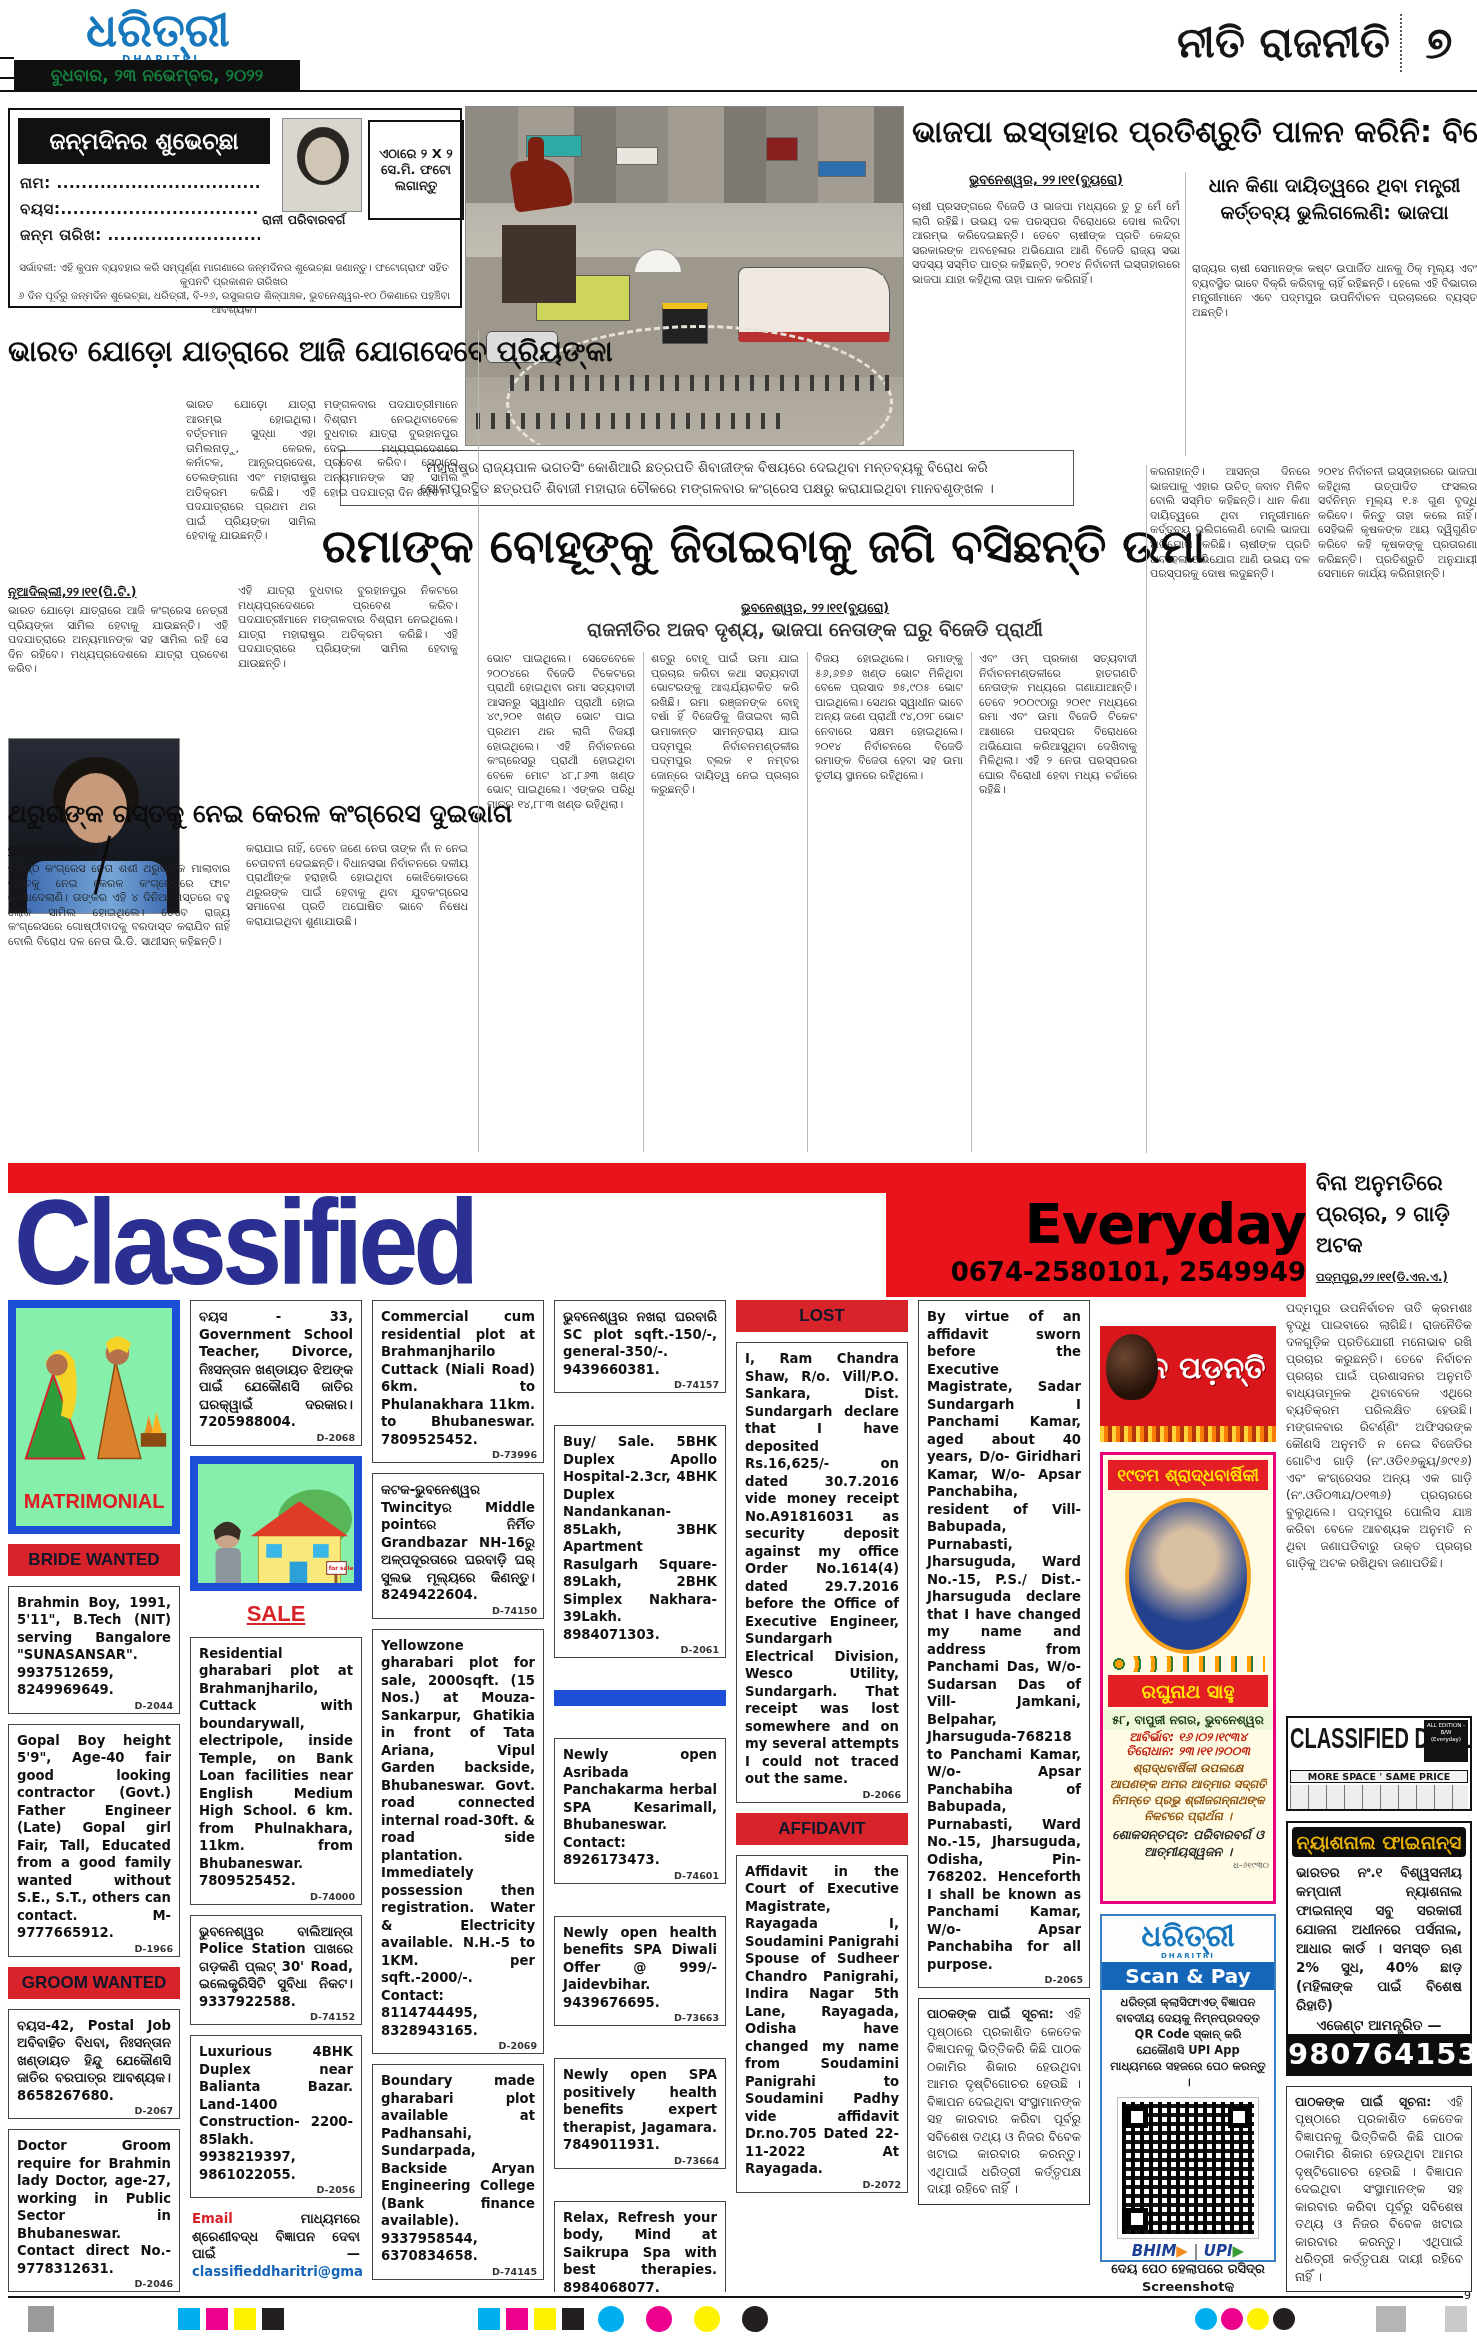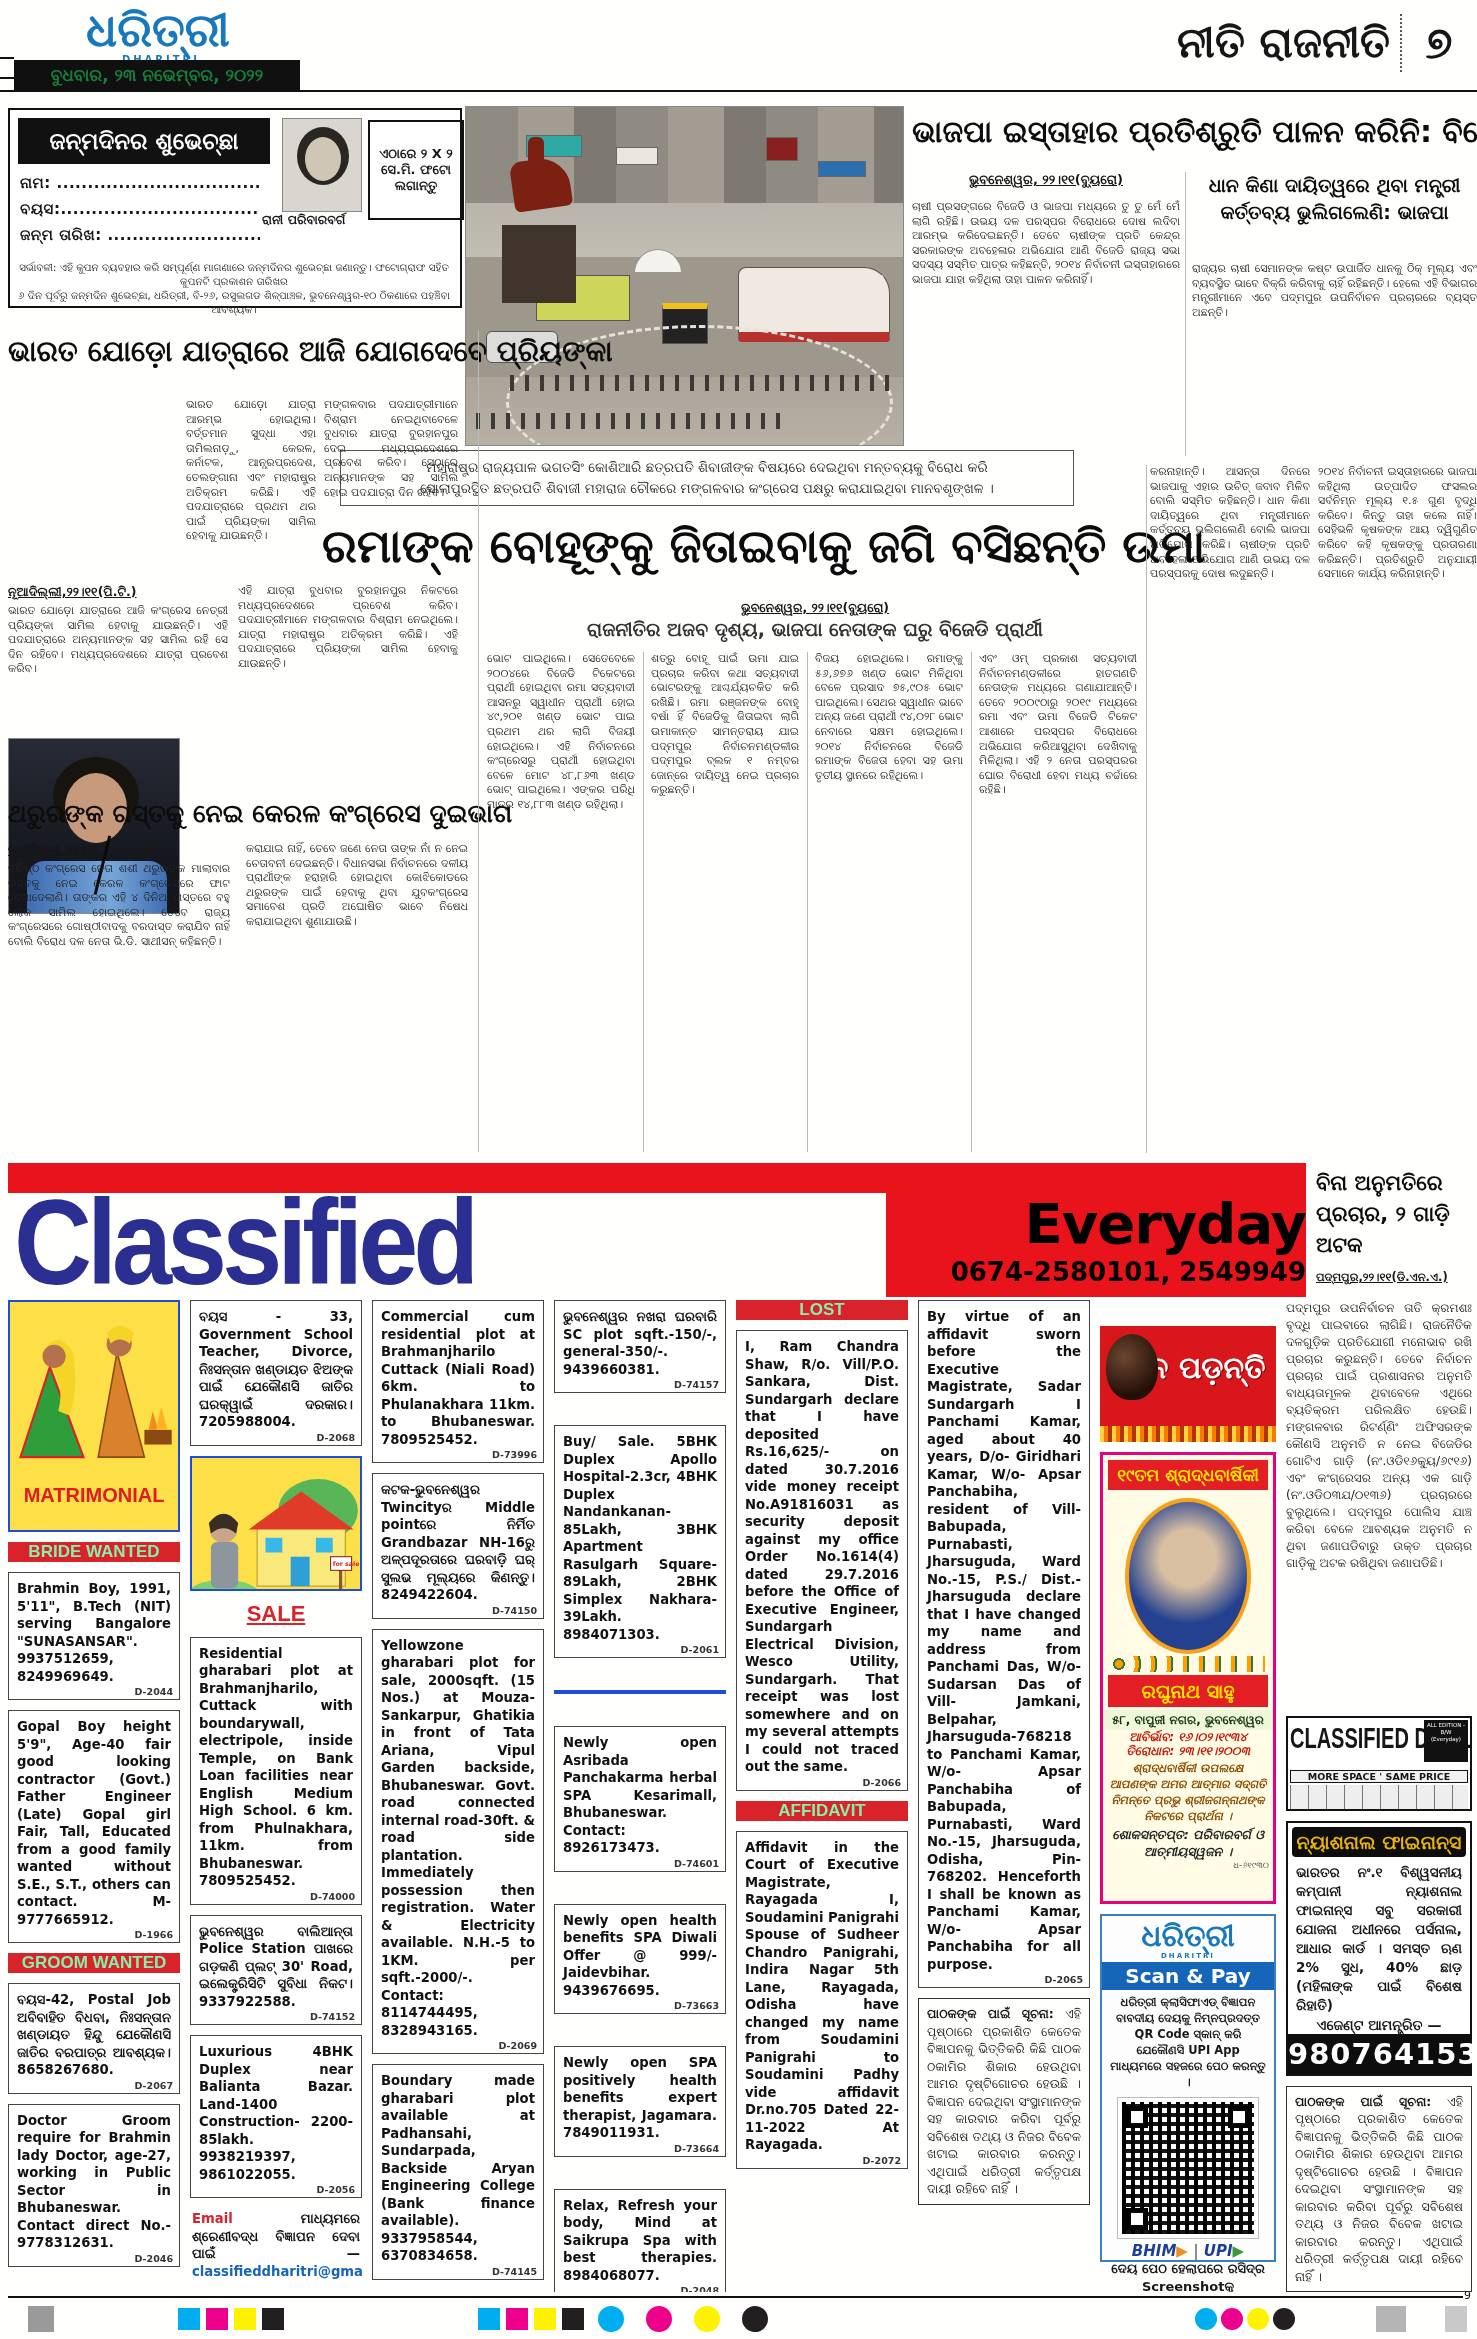--- a/index.html
+++ b/index.html
@@ -45,28 +45,28 @@
   .girl-hair{position:absolute;left:14px;top:8px;width:52px;height:58px;border-radius:50%;background:#2a2622;}
   .girl-face{position:absolute;left:22px;top:18px;width:36px;height:44px;border-radius:50%;background:#cfc6b6;}
   
   .cl-redbar{background:#e8131b;}
   .cl-title{font-family:"Liberation Sans","DejaVu Sans",sans-serif;font-size:108px;font-weight:bold;color:#2b2f92;letter-spacing:-5px;line-height:112px;transform:scaleY(1.12);transform-origin:top left;white-space:nowrap;}
   .cl-everyday{background:#e8131b;color:#000000;text-align:right;}
   .cl-ev-word{font-size:56px;font-weight:bold;line-height:62px;letter-spacing:-1px;}
   .cl-ev-ph{font-size:26px;font-weight:bold;line-height:34px;}
   
   .cl-col{position:absolute;top:0;display:flex;flex-direction:column;gap:10px;height:992px;overflow:hidden;}
-  .cl-banner{background:#d8232a;color:#86efac;font-weight:bold;font-size:17px;text-align:center;padding:0 2px;font-family:"Liberation Sans",sans-serif;}
+  .cl-banner{background:#d8232a;color:#0f172a;font-weight:bold;font-size:17px;text-align:center;padding:6px 2px;font-family:"Liberation Sans",sans-serif;}
   .cl-ad{position:relative;background:#fff;}
   .cl-ad.bordered{border:1.5px solid #444;padding:7px 8px 14px;}
   .cl-ad.plain{padding:2px 2px 12px;}
   .cl-ad-text{font-size:13.2px;line-height:17.5px;font-weight:600;text-align:justify;color:#111;}
   .cl-ad-id{position:absolute;right:6px;bottom:2px;font-size:9.5px;color:#333;font-weight:600;}
   .cl-sale{color:#d8232a;font-size:22px;font-weight:bold;text-align:center;text-decoration:underline;font-family:"Liberation Sans",sans-serif;}
-  .imgbox{border:2px solid #1d4ed8;background:#fde047;position:relative;overflow:hidden;}
+  .imgbox{border:8px solid #1d4ed8;background:#86efac;position:relative;overflow:hidden;}
   .imgbox .lbl{color:#e01b22;font-weight:bold;font-size:20px;text-align:center;font-family:"Liberation Sans",sans-serif;}
   
   .mane{background:#d8161c;position:relative;overflow:hidden;}
   .mane-txt{color:#fff;font-weight:bold;font-size:30px;text-align:center;line-height:84px;text-shadow:1px 1px 0 #7a0000;}
   .mane-lamp{position:absolute;left:6px;top:8px;width:52px;height:66px;border-radius:50% 50% 45% 45%;background:radial-gradient(circle at 35% 35%,#6b4630,#241007 70%);}
   .flames{position:absolute;left:0;right:0;bottom:0;height:16px;background:repeating-linear-gradient(90deg,#ffd23a 0 4px,#f97b07 4px 8px,#b3330b 8px 12px);}
   .memorial{border:3px solid #e6007e;background:#fffbe4;position:relative;}
   .mem-banner{background:#e31e24;color:#ffe800;font-weight:bold;text-align:center;}
   .mem-photo{margin:8px auto 2px;width:118px;height:148px;border-radius:50%;border:4px solid #f6a21a;background:radial-gradient(circle at 50% 38%,#d8bfa2 0 26%,#23418e 60%);position:relative;}
   .mem-flowers{height:16px;margin:2px 8px;background:repeating-radial-gradient(circle at 8px 8px,#ff9d00 0 4px,#2e7d32 4px 6px,transparent 6px 16px);}

